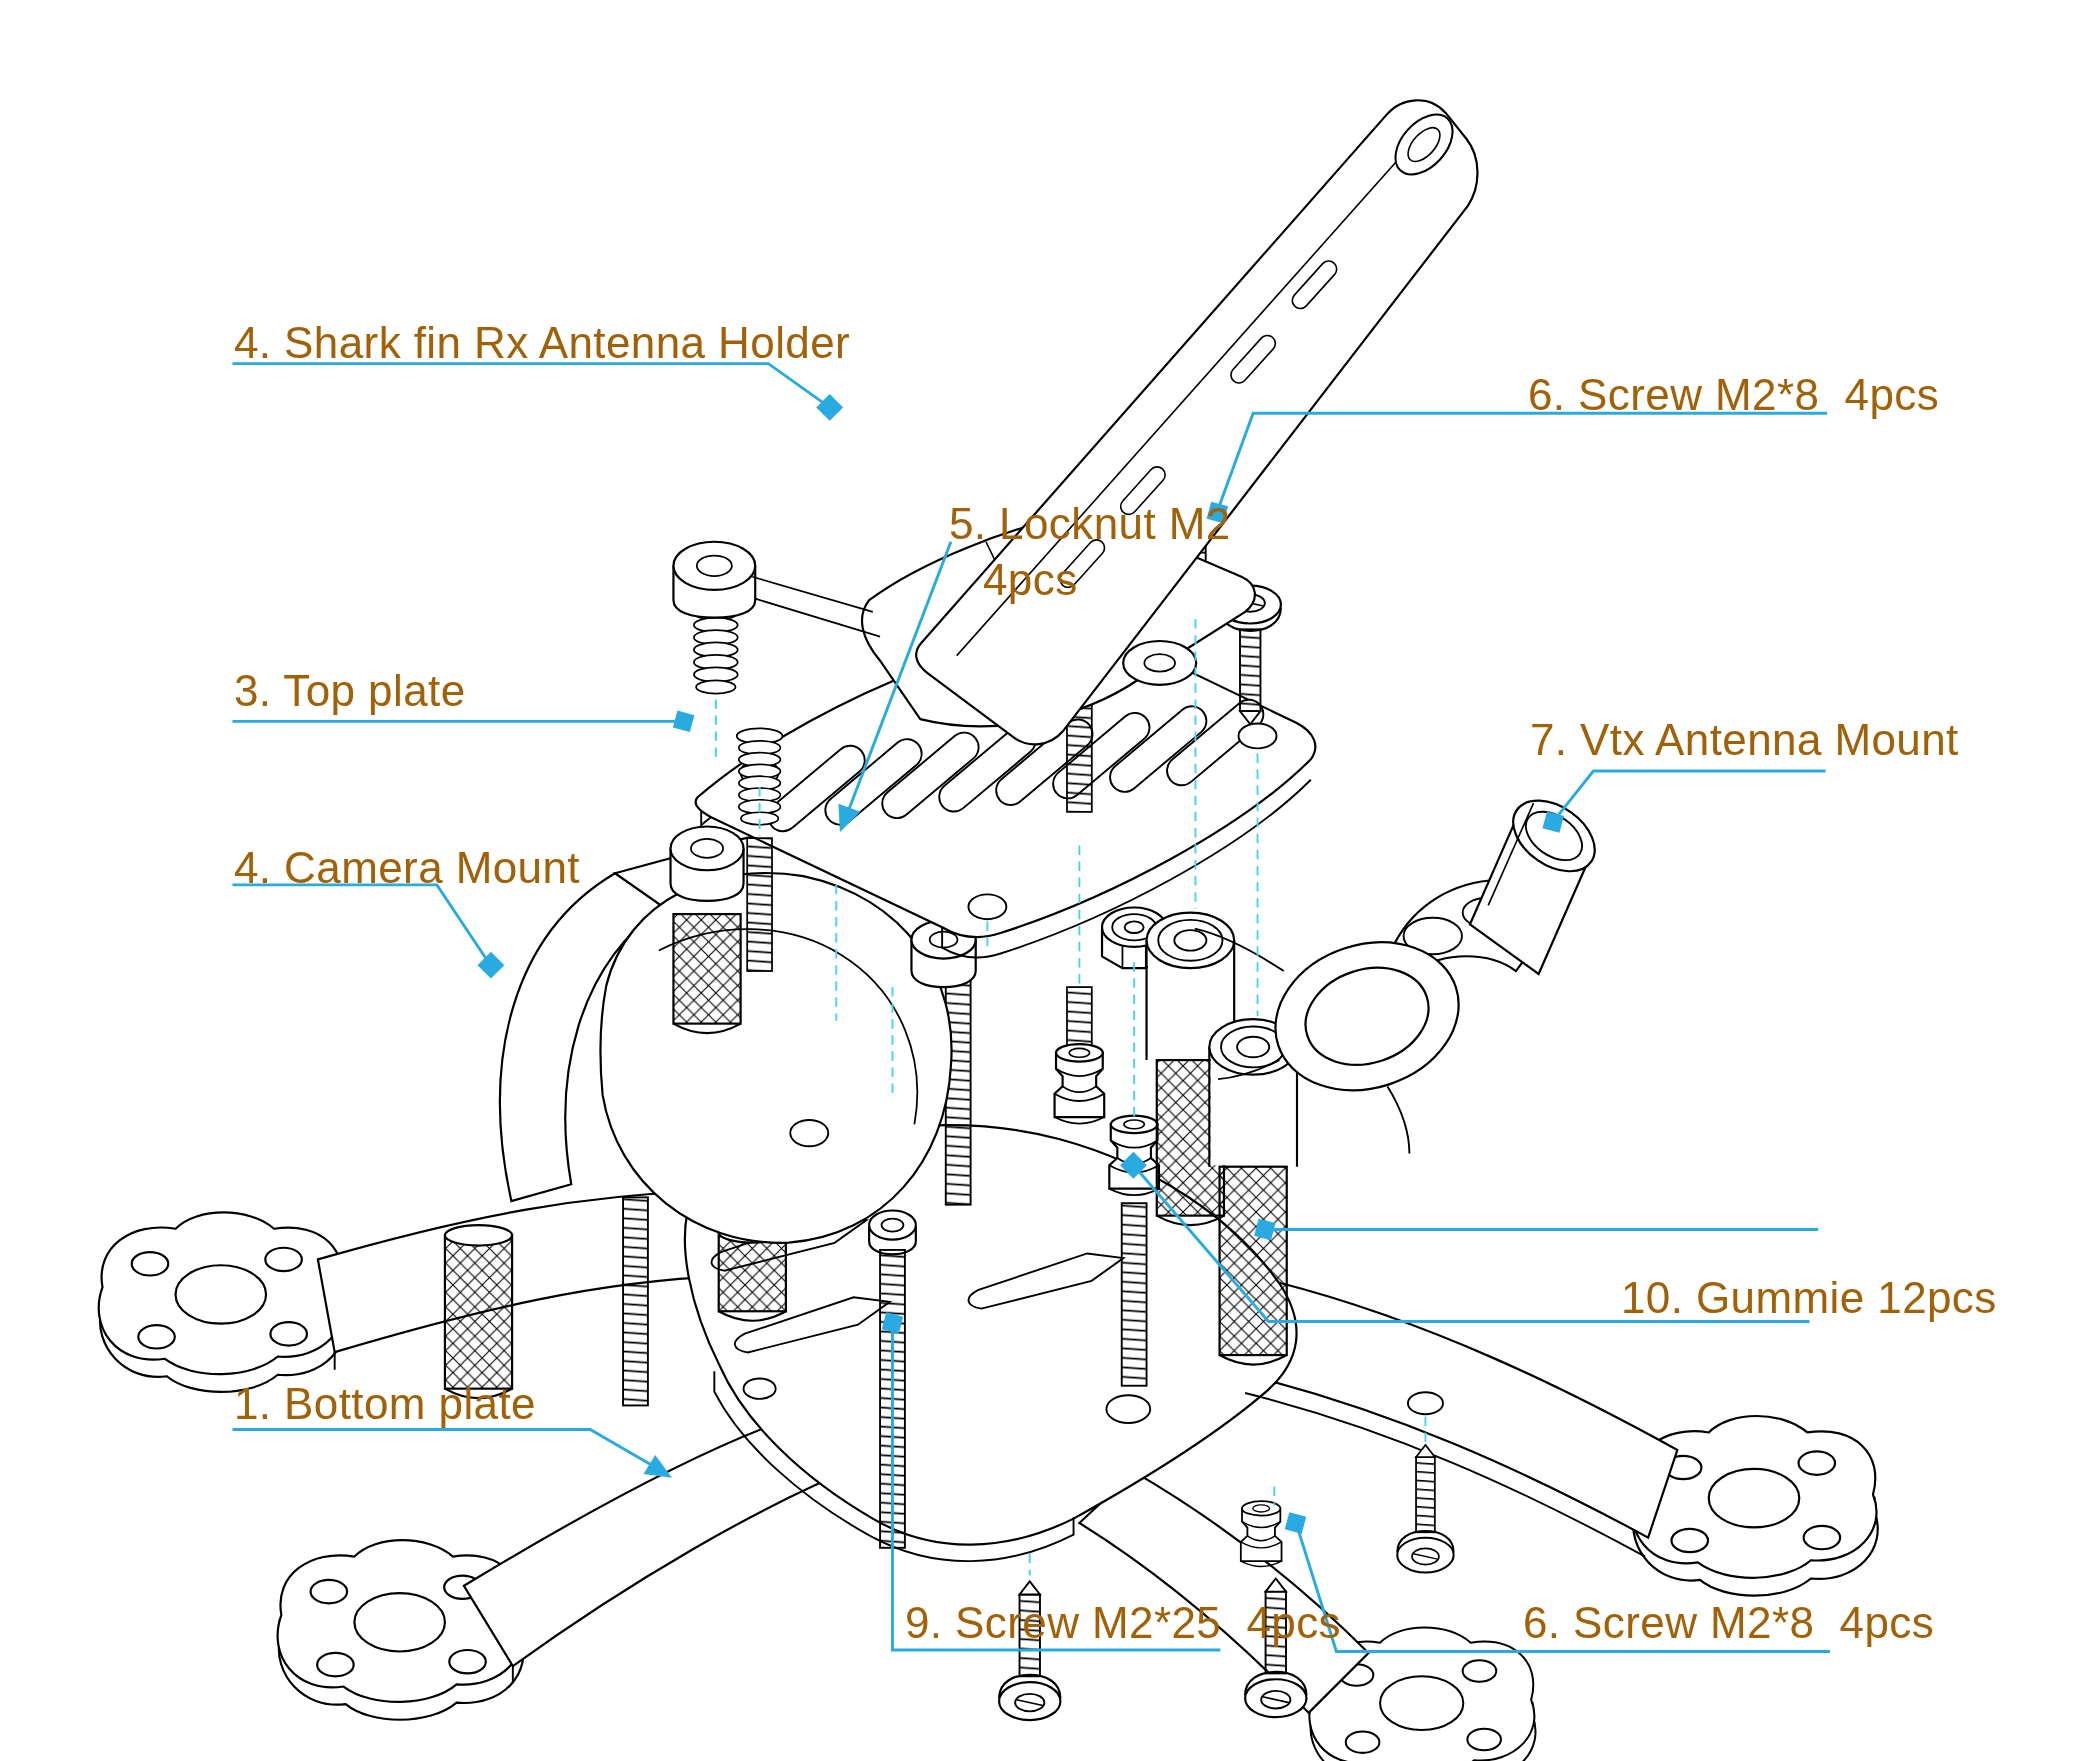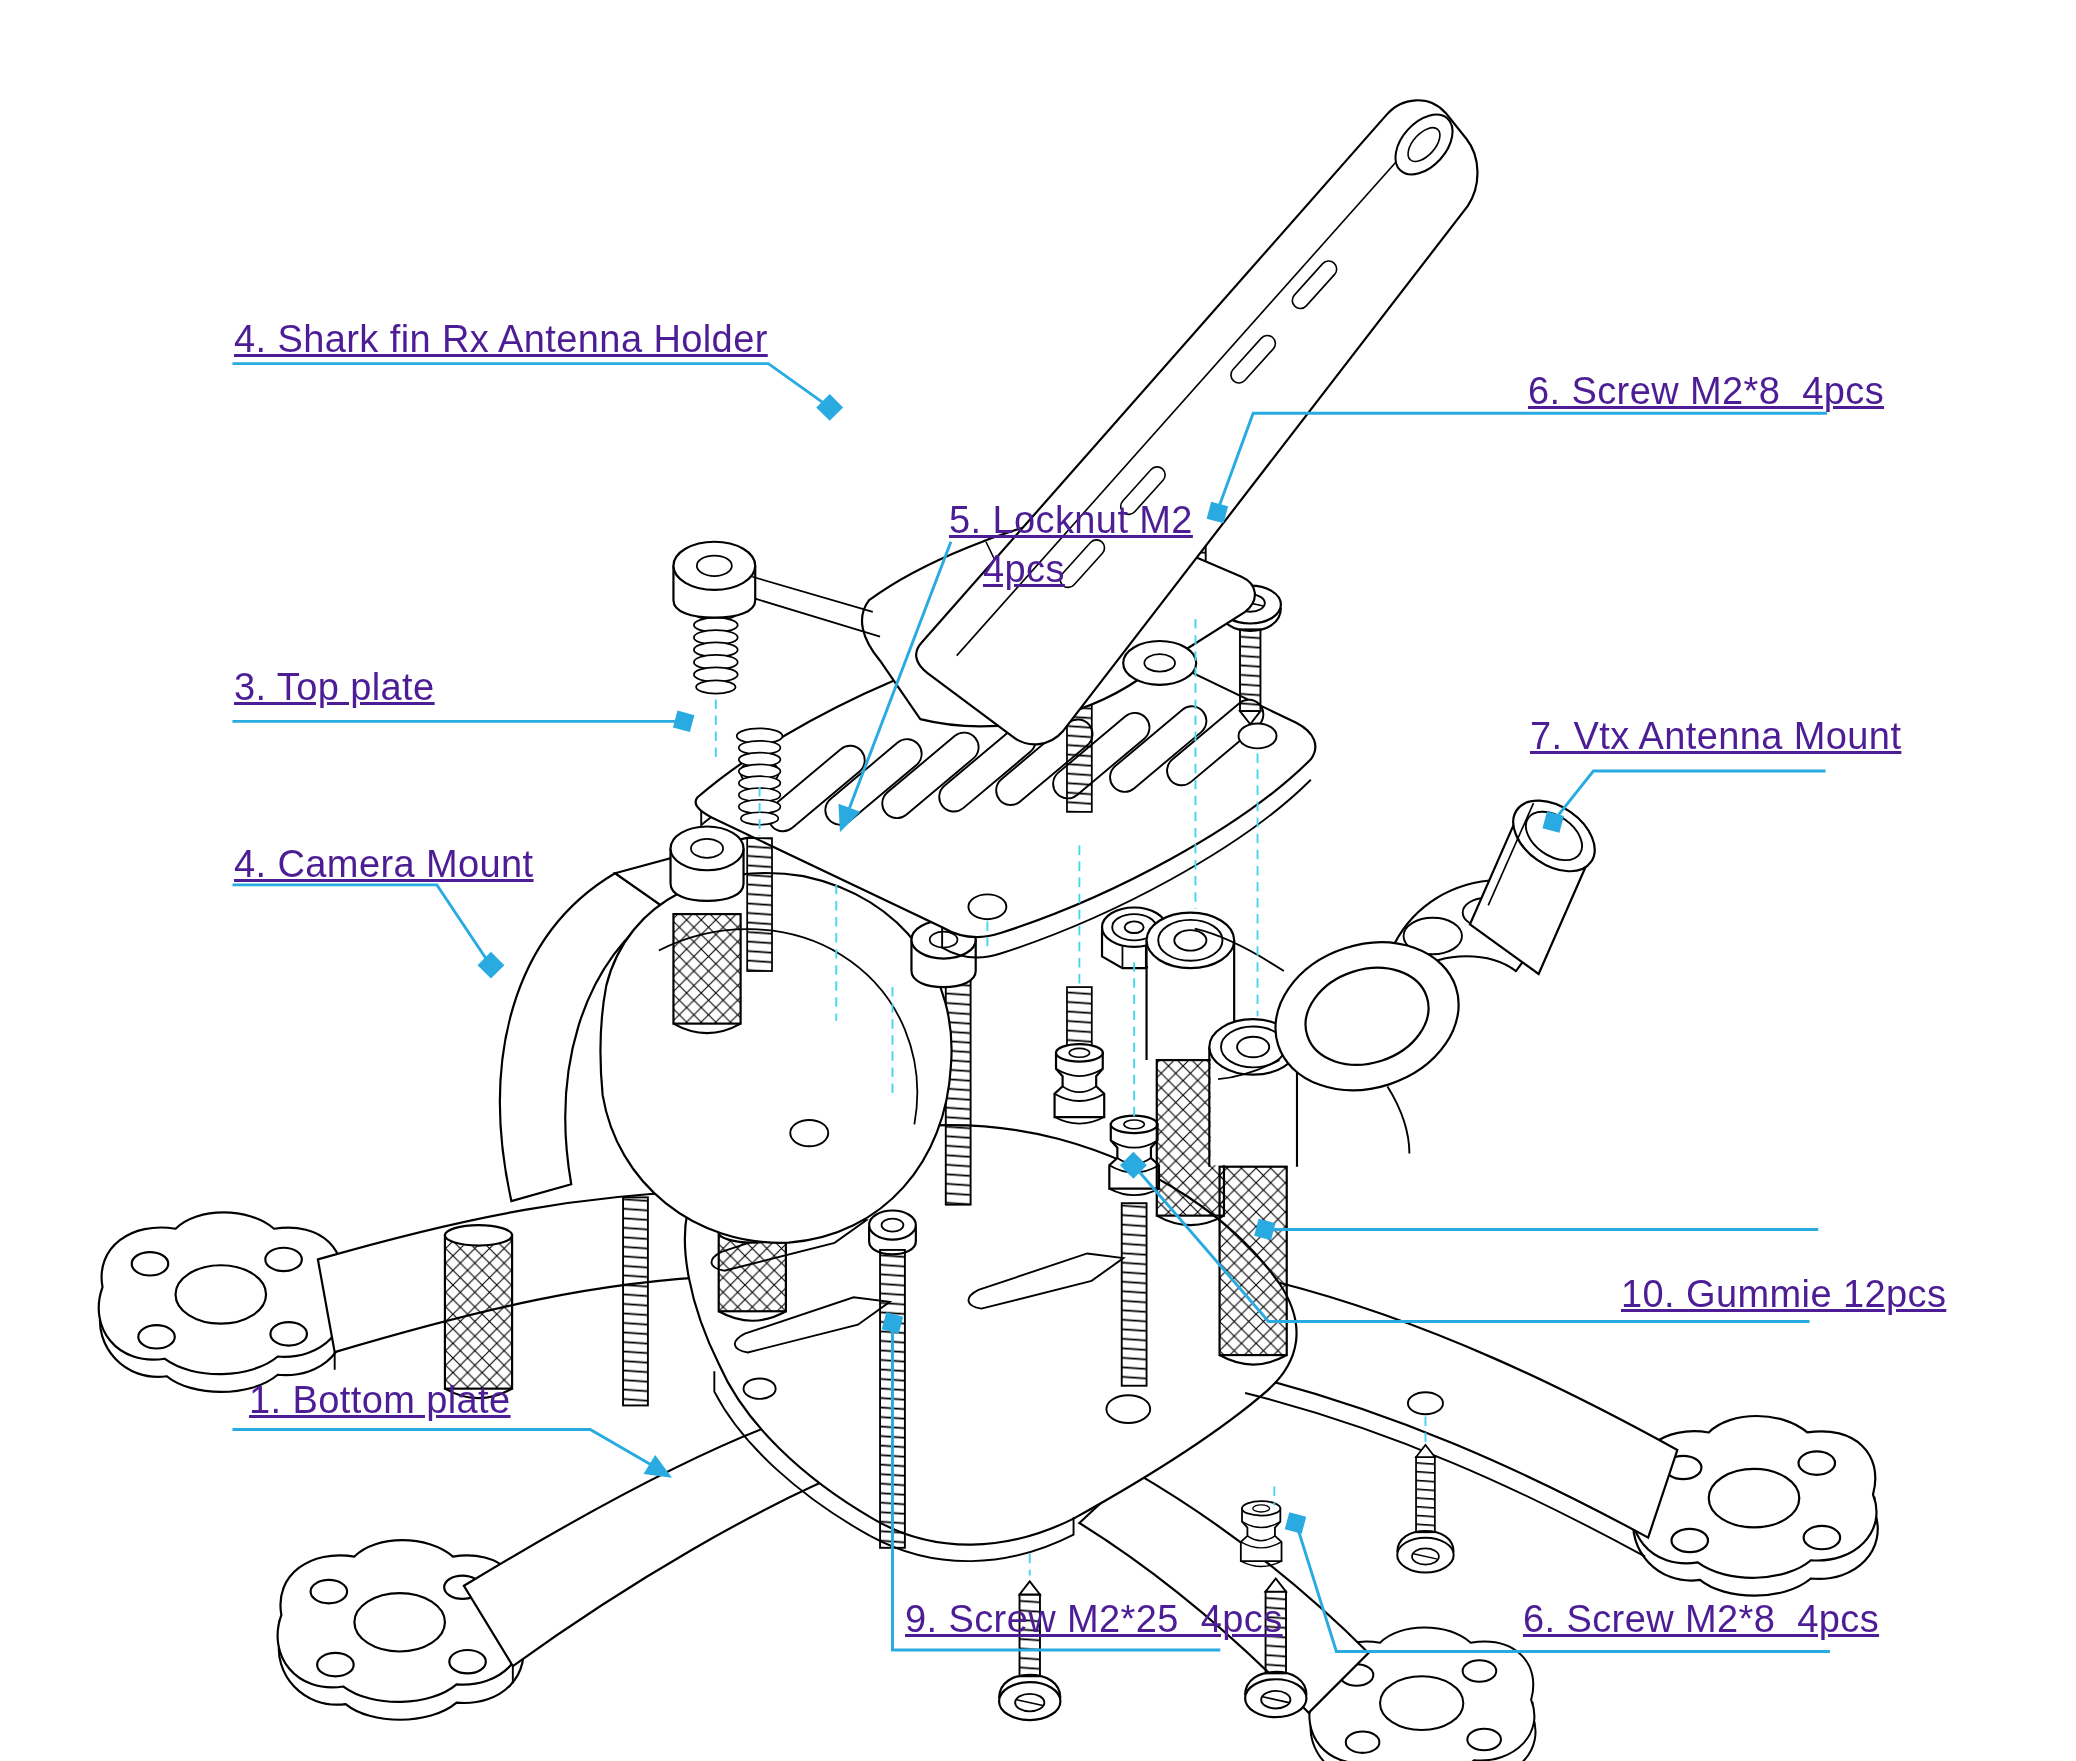--- a/index.html
+++ b/index.html
@@ -6,26 +6,25 @@
   .canvas{
     position:relative;
     width:2077px;height:1761px;
     background:#fff;
     font-family:"Liberation Sans", sans-serif;
     overflow:hidden;
   }
   .canvas svg{position:absolute;left:0;top:0;}
   .label{
     position:absolute;
-    font-size:38px;
+    font-size:44px;
     line-height:1.28;
-    color:#4c1d95;
+    color:#a16207;
     white-space:pre;
     letter-spacing:0.4px;
-    text-decoration:underline;
   }
   .label .indent{padding-left:34px;}
 </style>
 </head>
 <body>
 
 <div class="canvas">
 
 <svg width="2077" height="1761" viewBox="0 0 2844 2412">
   <defs>
@@ -313,18 +312,18 @@
   </g>
 </svg>
 
 <div class="label" style="left:234px; top:315px;">4. Shark fin Rx Antenna Holder</div>
 <div class="label" style="left:1528px; top:367px;">6. Screw M2*8  4pcs</div>
 <div class="label" style="left:949px; top:496px;"><span>5. Locknut M2</span><br><span class="indent">4pcs</span></div>
 <div class="label" style="left:234px; top:663px;">3. Top plate</div>
 <div class="label" style="left:1530px; top:712px;">7. Vtx Antenna Mount</div>
 <div class="label" style="left:234px; top:840px;">4. Camera Mount</div>
 <div class="label" style="left:1621px; top:1270px;">10. Gummie 12pcs</div>
-<div class="label" style="left:249px; top:1376px;">1. Bottom plate</div>
+<div class="label" style="left:234px; top:1376px;">1. Bottom plate</div>
 <div class="label" style="left:905px; top:1595px;">9. Screw M2*25  4pcs</div>
 <div class="label" style="left:1523px; top:1595px;">6. Screw M2*8  4pcs</div>
 
 </div>
 
 
 </body></html>

